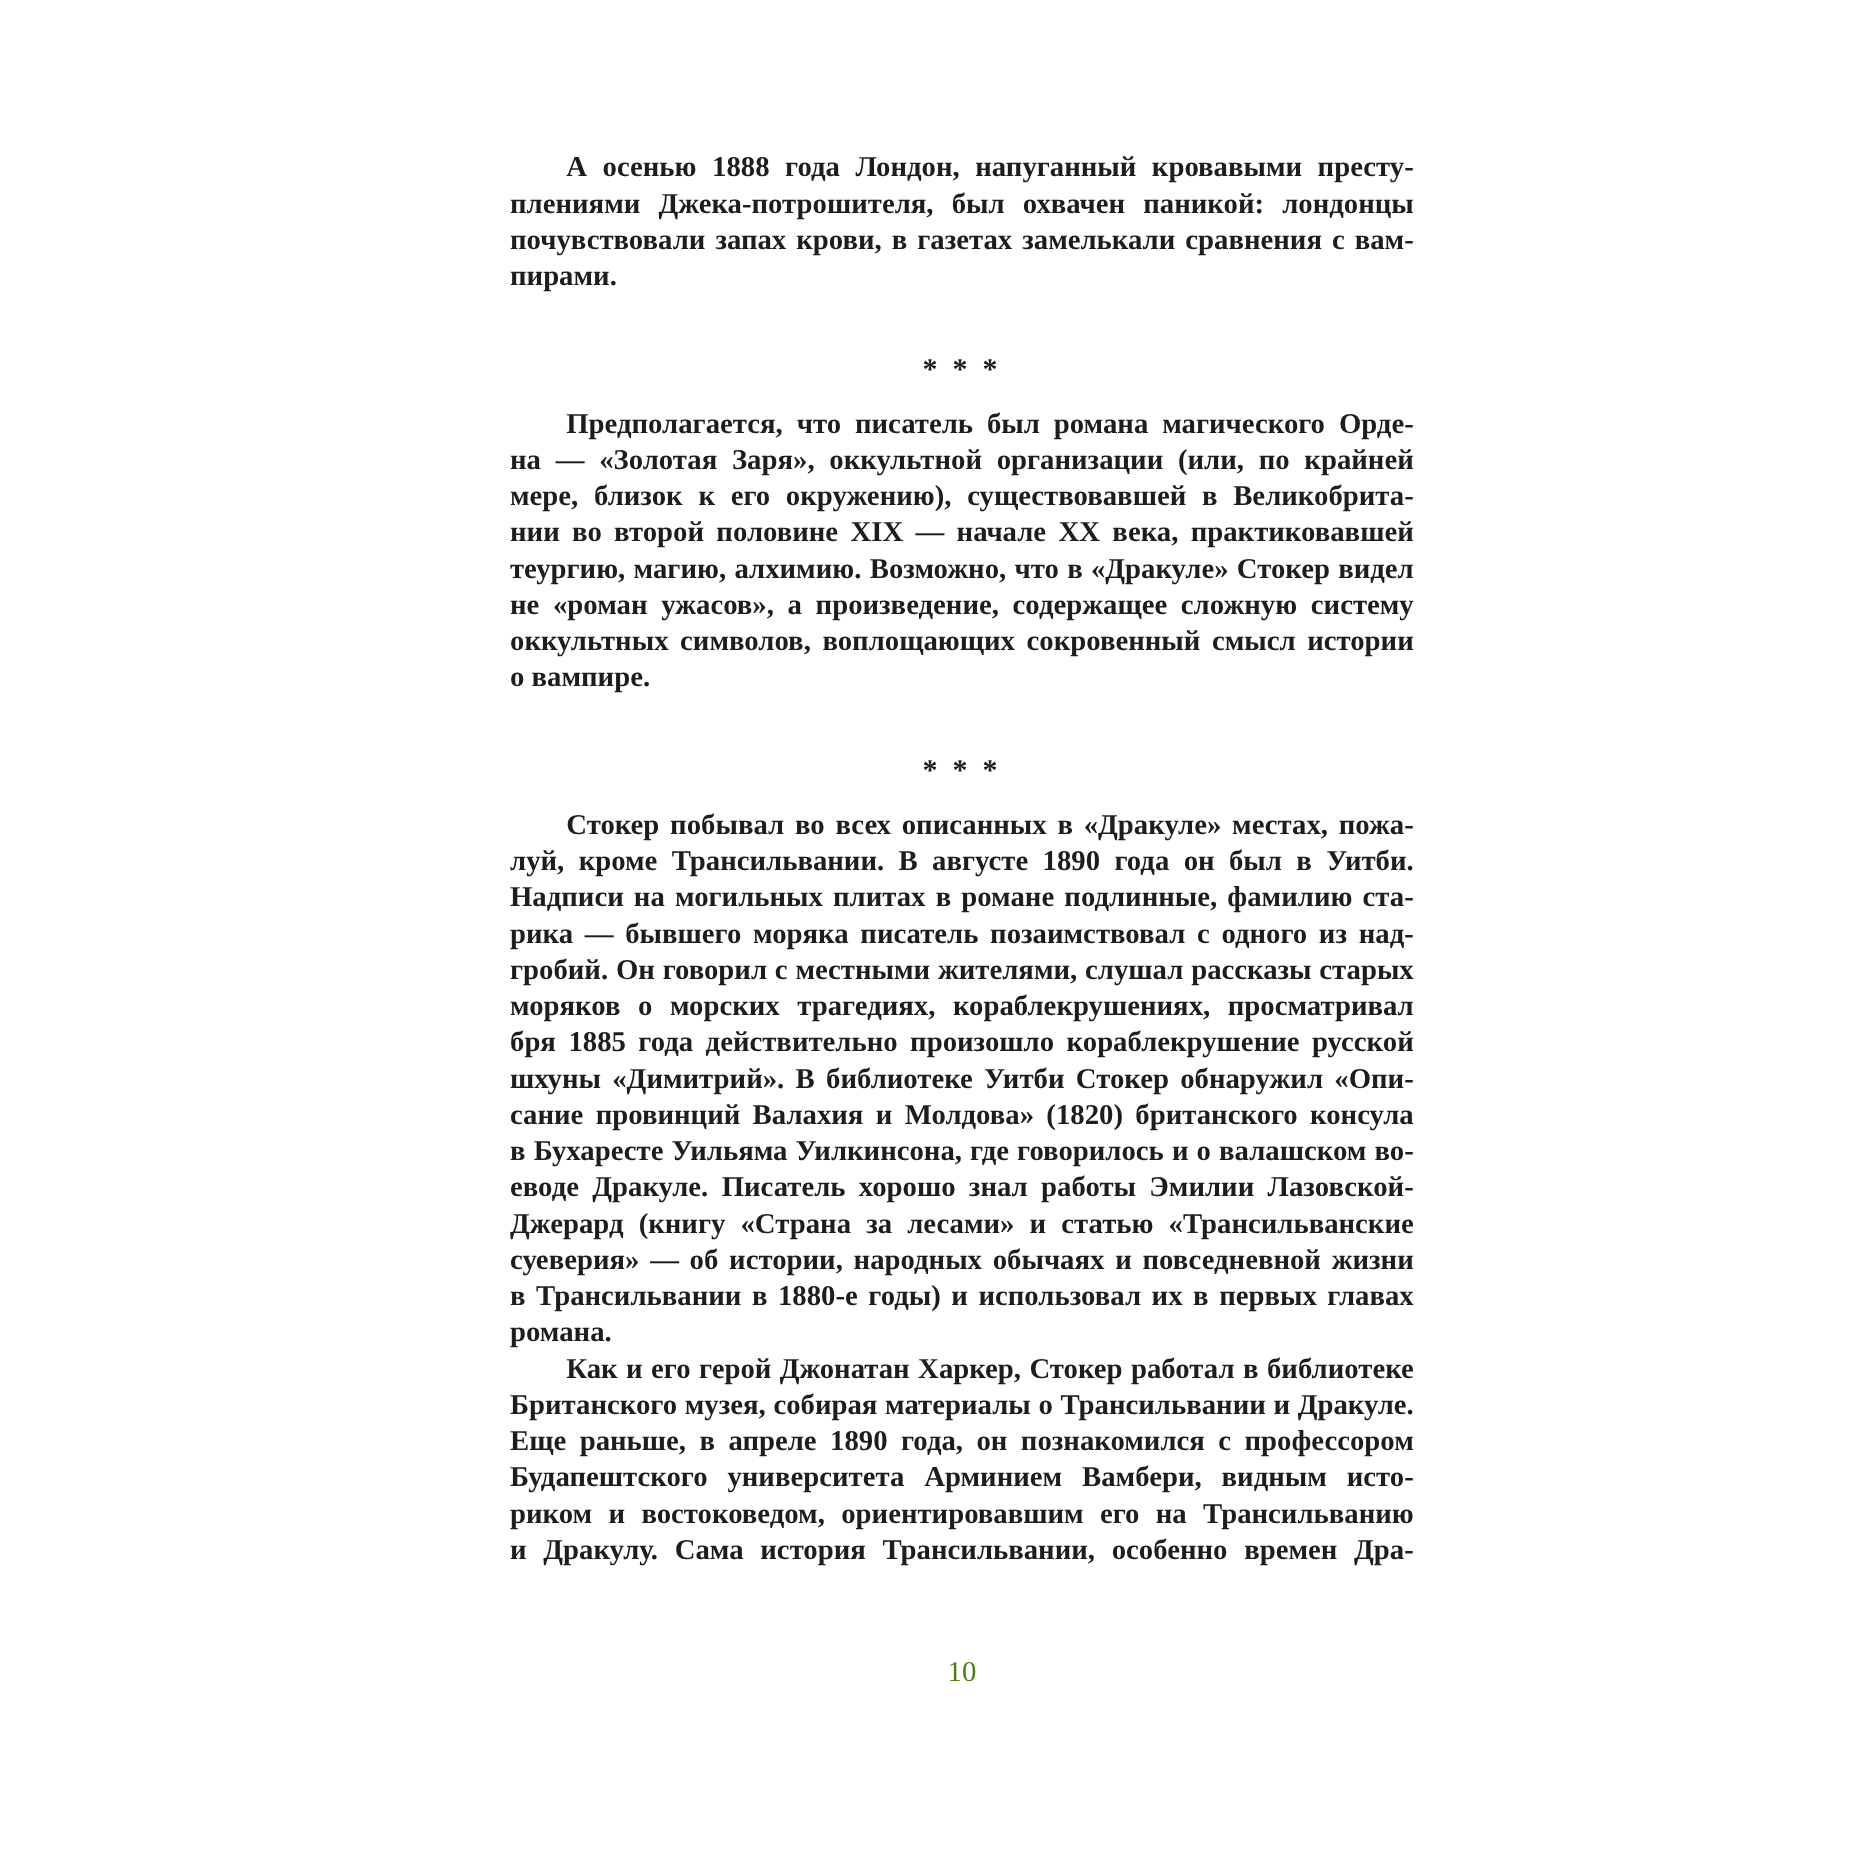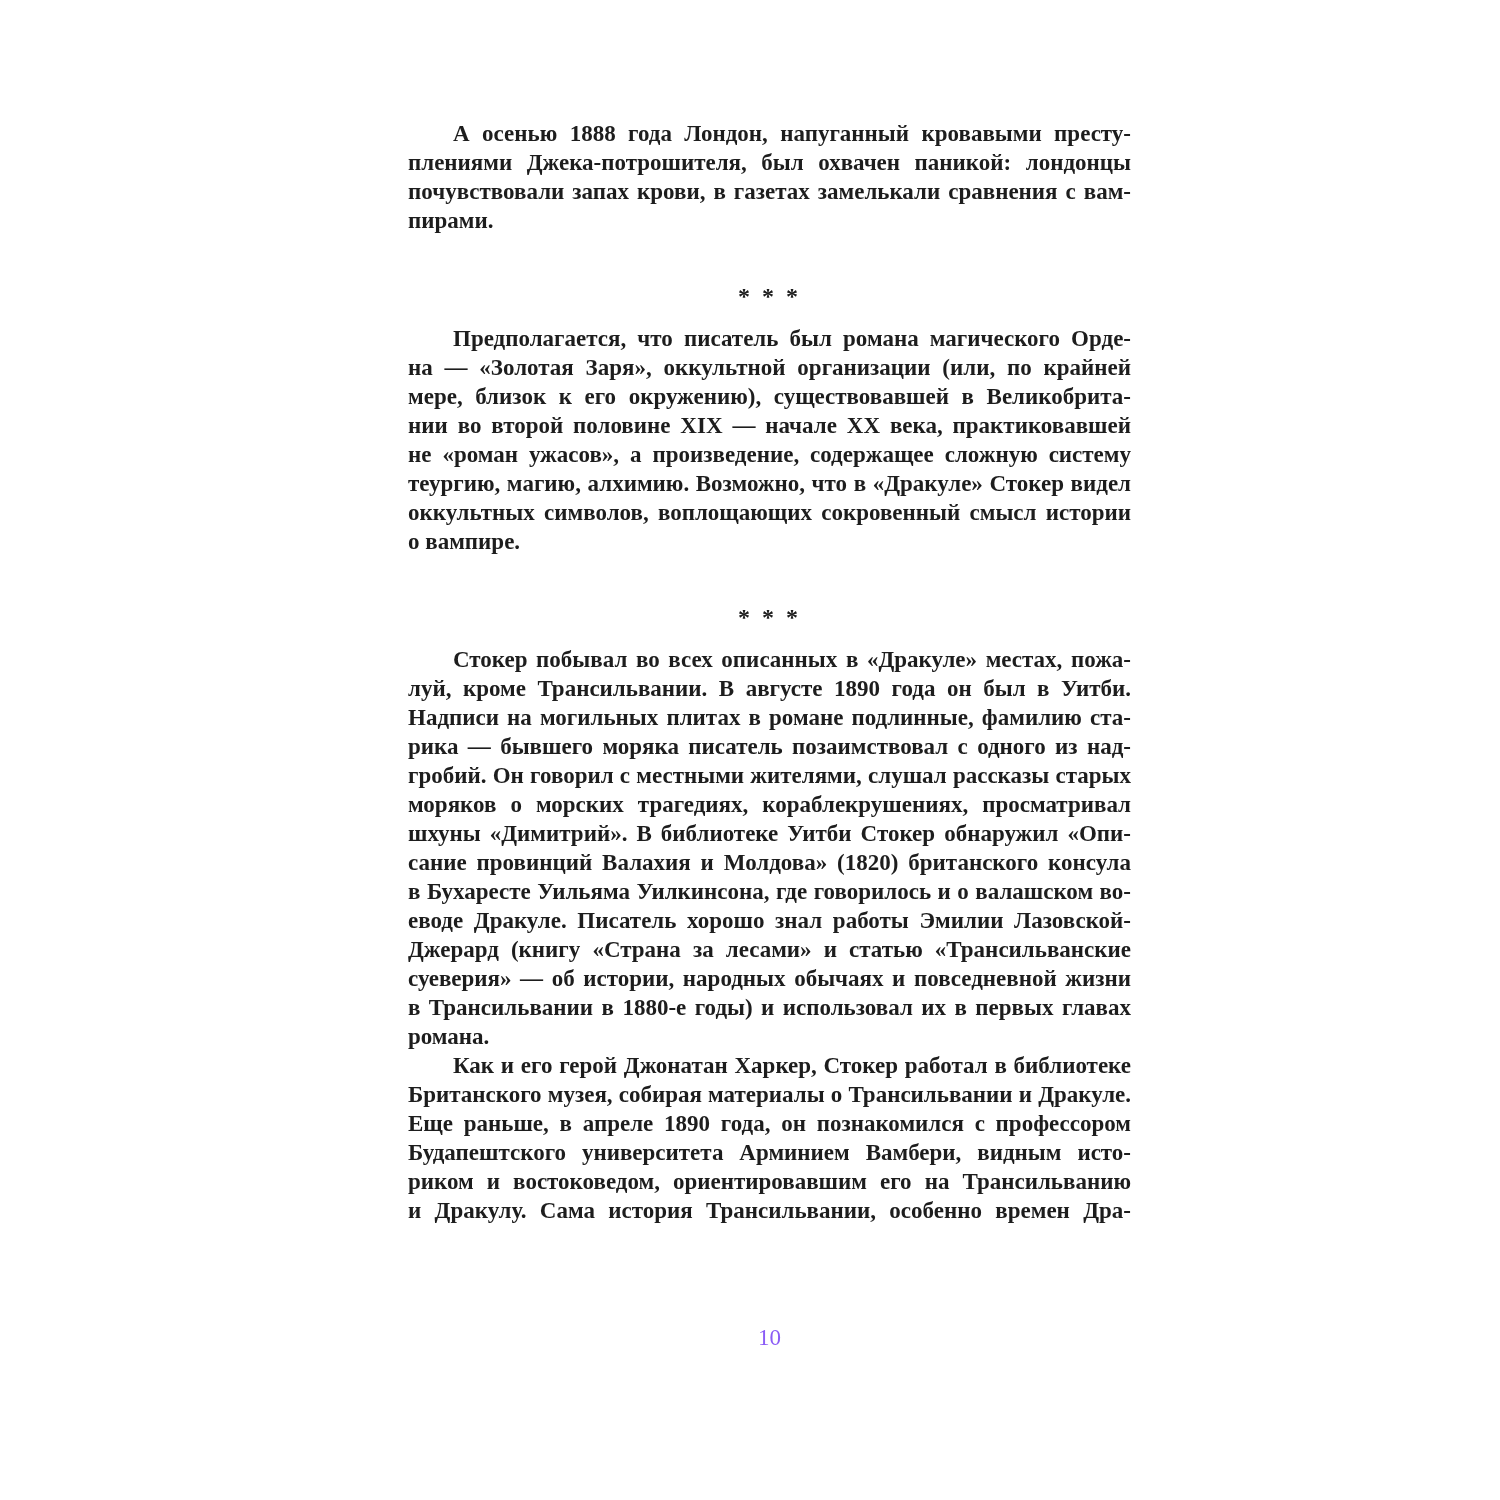--- a/index.html
+++ b/index.html
@@ -58,53 +58,54 @@
     color: #1d1d1d;
   }
   .folio {
     position: absolute;
     top: 1323px;
     left: 408px;
     width: 723px;
     text-align: center;
     font-size: 23px;
     line-height: 29px;
-    color: #8b5cf6;
+    color: #4d7c0f;
   }
 </style>
 </head>
 <body>
 
 <div class="sheet">
   <main class="text-block" id="text-block">
       <div class="para">
         <div class="line first">А осенью 1888 года Лондон, напуганный кровавыми престу-</div>
         <div class="line">плениями Джека-потрошителя, был охвачен паникой: лондонцы</div>
         <div class="line">почувствовали запах крови, в газетах замелькали сравнения с вам-</div>
         <div class="line endline">пирами.</div>
       </div>
       <div class="separator">* * *</div>
       <div class="para">
         <div class="line first">Предполагается, что писатель был романа магического Орде-</div>
         <div class="line">на — «Золотая Заря», оккультной организации (или, по крайней</div>
         <div class="line">мере, близок к его окружению), существовавшей в Великобрита-</div>
         <div class="line">нии во второй половине XIX — начале XX века, практиковавшей</div>
+        <div class="line">теургию, магию, алхимию. Возможно, что в «Дракуле» Стокер видел</div>
         <div class="line">не «роман ужасов», а произведение, содержащее сложную систему</div>
-        <div class="line">теургию, магию, алхимию. Возможно, что в «Дракуле» Стокер видел</div>
         <div class="line">оккультных символов, воплощающих сокровенный смысл истории</div>
         <div class="line endline">о вампире.</div>
       </div>
       <div class="separator">* * *</div>
       <div class="para">
         <div class="line first">Стокер побывал во всех описанных в «Дракуле» местах, пожа-</div>
         <div class="line">луй, кроме Трансильвании. В августе 1890 года он был в Уитби.</div>
         <div class="line">Надписи на могильных плитах в романе подлинные, фамилию ста-</div>
         <div class="line">рика — бывшего моряка писатель позаимствовал с одного из над-</div>
         <div class="line">гробий. Он говорил с местными жителями, слушал рассказы старых</div>
         <div class="line">моряков о морских трагедиях, кораблекрушениях, просматривал</div>
+        <div class="line">бря 1885 года действительно произошло кораблекрушение русской</div>
         <div class="line">шхуны «Димитрий». В библиотеке Уитби Стокер обнаружил «Опи-</div>
         <div class="line">сание провинций Валахия и Молдова» (1820) британского консула</div>
         <div class="line">в Бухаресте Уильяма Уилкинсона, где говорилось и о валашском во-</div>
         <div class="line">еводе Дракуле. Писатель хорошо знал работы Эмилии Лазовской-</div>
         <div class="line">Джерард (книгу «Страна за лесами» и статью «Трансильванские</div>
         <div class="line">суеверия» — об истории, народных обычаях и повседневной жизни</div>
         <div class="line">в Трансильвании в 1880-е годы) и использовал их в первых главах</div>
         <div class="line endline">романа.</div>
       </div>
       <div class="para">

